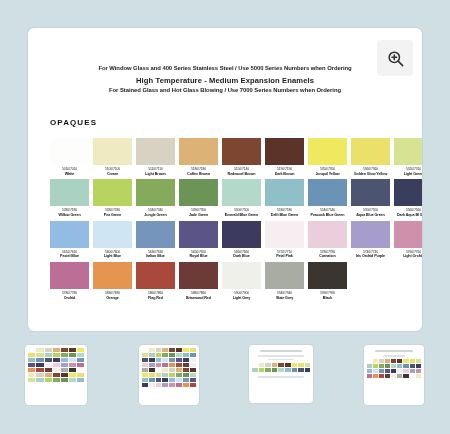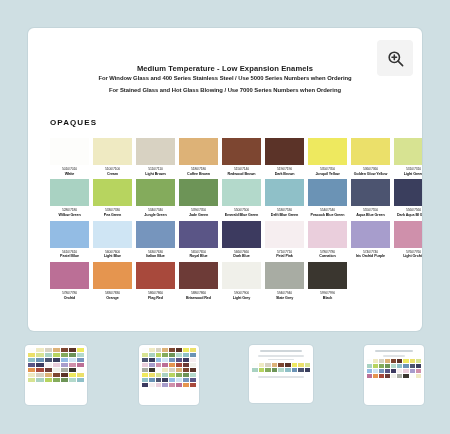--- a/index.html
+++ b/index.html
@@ -185,23 +185,23 @@
         <line x1="15.3" y1="15.3" x2="21" y2="21"></line>
         <line x1="10.5" y1="7.6" x2="10.5" y2="13.4"></line>
         <line x1="7.6" y1="10.5" x2="13.4" y2="10.5"></line>
       </svg>
     </span>
   </div>
 
   <div class="sheet">
 
     <div class="headings">
-      <div class="head-main">Medium Temperature - Low Expansion Enamels</div>
       <div class="head-sub">For Window Glass and 400 Series Stainless Steel / Use 5000 Series Numbers when Ordering</div>
       <div class="head-gap"></div>
+      <div class="head-main">High Temperature - Medium Expansion Enamels</div>
       <div class="head-sub">For Stained Glass and Hot Glass Blowing / Use 7000 Series Numbers when Ordering</div>
     </div>
 
     <div id="opaques-label">OPAQUES</div>
 
     <div id="swatch-grid">
         <div class="swatch-row">
           <div class="swatch-cell">
             <span class="swatch-chip" style="background: rgb(253, 253, 251);"></span>
             <div class="swatch-code">5010/7010</div>

